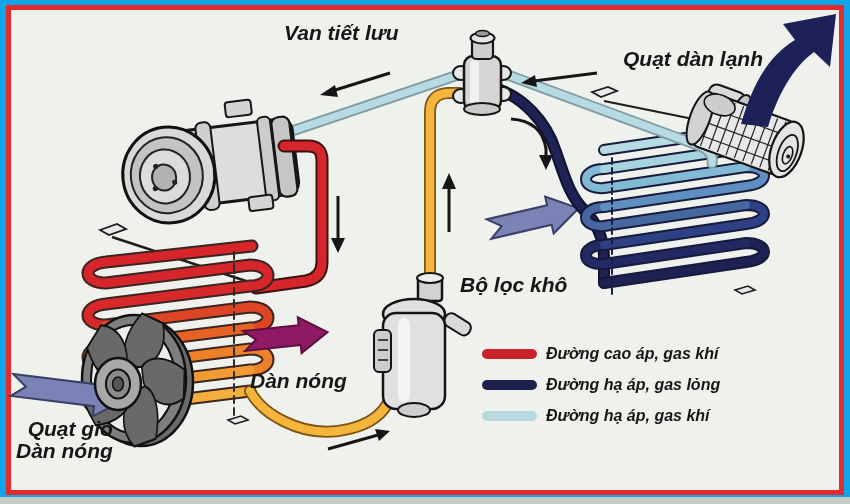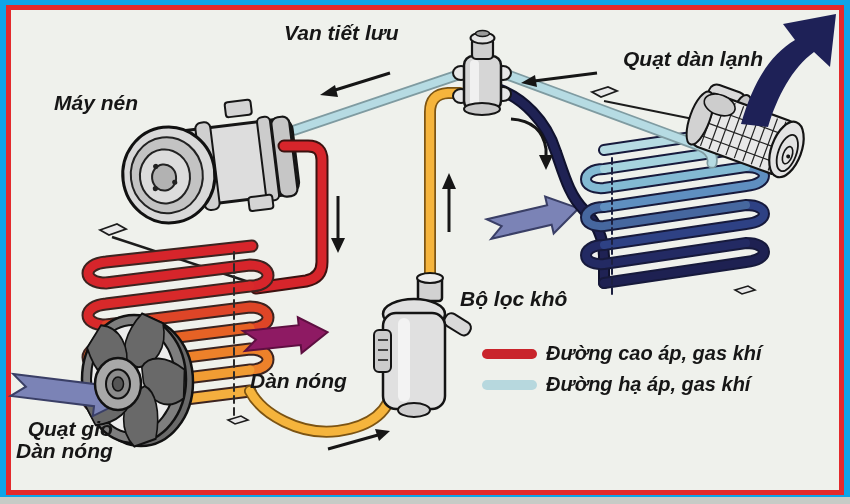--- a/index.html
+++ b/index.html
@@ -7,21 +7,21 @@
          font-family:Liberation Sans, sans-serif;}
   .red-frame{position:absolute;left:6px;top:5px;width:828px;height:480px;
              border:5px solid #e42a2c;background:#eff1ec;}
   .bottom-strip{position:absolute;left:0;bottom:0;width:100%;height:7px;background:#c7cbc6;}
   .art{position:absolute;left:0;top:0;}
   .lbl{position:absolute;font-weight:700;font-style:italic;color:#161616;white-space:nowrap;
        font-size:21px;line-height:1.05;}
   .legend{position:absolute;left:482px;top:338px;}
   .legend-row{display:flex;align-items:center;height:31px;}
   .swatch{display:inline-block;width:55px;height:10px;border-radius:5px;margin-right:9px;}
-  .legend-text{font-weight:700;font-style:italic;font-size:20px;color:#161616;white-space:nowrap;}
+  .legend-text{font-weight:700;font-style:italic;font-size:16px;color:#161616;white-space:nowrap;}
 </style>
 </head>
 <body>
 
 <div class="stage">
   <div class="red-frame"></div>
 
   <svg class="art" width="850" height="504" viewBox="0 0 850 504">
 
     <g stroke="#1c1c1c">
@@ -194,34 +194,37 @@
       <line x1="597" y1="73" x2="534" y2="81" stroke-width="3"></line>
       <polygon points="521,83 535,75 537,87" fill="#161616" stroke="none"></polygon>
       <line x1="338" y1="196" x2="338" y2="240" stroke-width="3"></line>
       <polygon points="338,253 331,238 345,238" fill="#161616" stroke="none"></polygon>
       <path d="M511,119 Q542,121 546,149 L546,157" stroke-width="3"></path>
       <polygon points="546,170 539,155 553,155" fill="#161616" stroke="none"></polygon>
     </g>
   </svg>
 
   <div class="lbl" style="left:284px;top:22px;">Van tiết lưu</div>
-  <div class="lbl" style="left:54px;top:92px;">Máy nén</div>
   <div class="lbl" style="left:576px;top:48px;margin-left:47px;">Quạt dàn lạnh</div>
-  <div class="lbl" style="left:460px;top:288px;text-align:right;">Bộ lọc khô</div>
+  <div class="lbl" style="left:460px;top:274px;text-align:right;">Bộ lọc khô</div>
   <div class="lbl" style="left:250px;top:370px;">Dàn nóng</div>
   <div class="lbl" style="left:16px;top:418px;text-align:right;">
     <div>Quạt gió</div>
     <div>Dàn nóng</div>
   </div>
 
   <div class="legend">
     <div class="legend-row">
       <span class="swatch" style="background-color: rgb(201, 36, 43);"></span>
       <span class="legend-text">Đường cao áp, gas khí</span>
     </div>
     <div class="legend-row">
+      <span class="swatch" style="background-color: rgb(29, 31, 78);"></span>
+      <span class="legend-text">Đường hạ áp, gas lỏng</span>
+    </div>
+    <div class="legend-row">
       <span class="swatch" style="background-color: rgb(183, 216, 222);"></span>
       <span class="legend-text">Đường hạ áp, gas khí</span>
     </div>
   </div>
 
   <div class="bottom-strip"></div>
 </div>
 
 </body></html>

